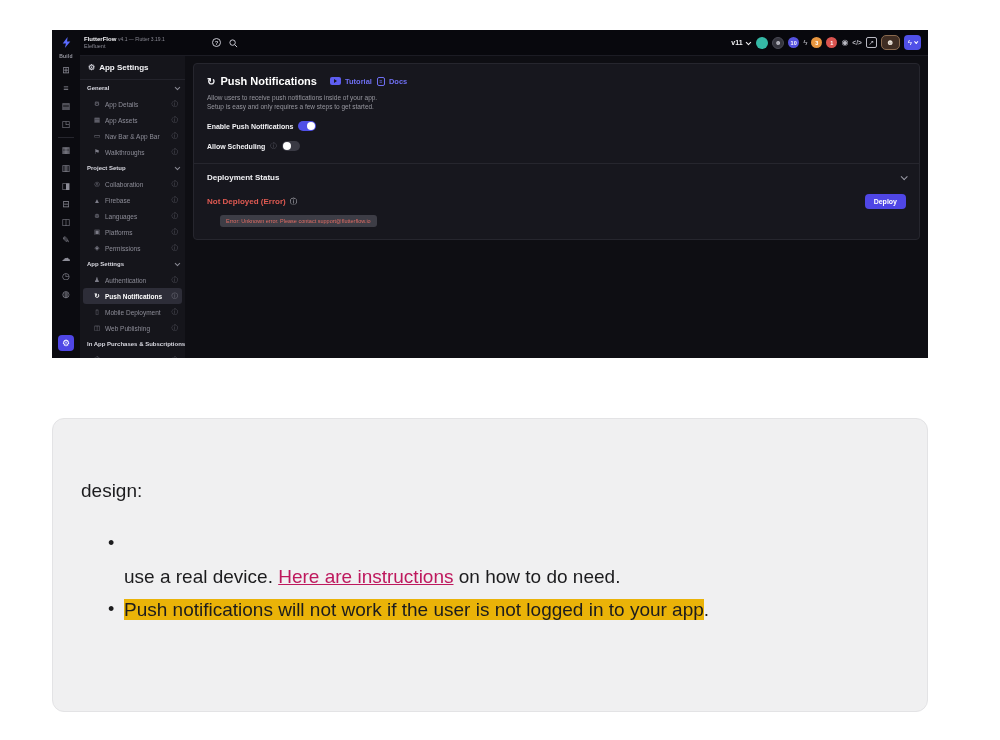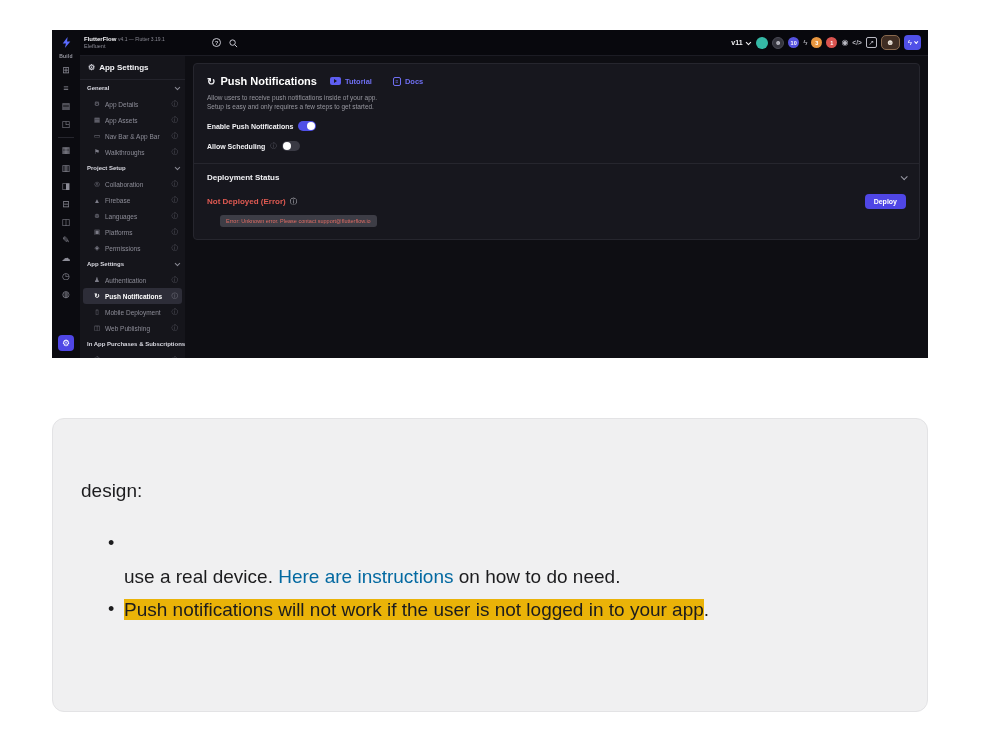--- a/index.html
+++ b/index.html
@@ -59,21 +59,21 @@
   .si-info { margin-left:auto; font-size:6.5px; color:#5e5e69; }
   .sb-item.sel { background:#2d2d38; border-radius:3px; margin:0 3px; padding:0 4px 0 10px; color:#ffffff; font-weight:700; }
   .sb-item.sel .si-ic { color:#fff; }
 
   
   .main { flex:1; background:#0e0e13; padding:7px 8px; min-width:0; }
   .panel { background:#17171e; border:1px solid #26262e; border-radius:4px; padding:11px 13px 12px; }
   .p-head { display:flex; align-items:center; gap:5px; }
   .p-ic { color:#f2f2f5; font-size:10px; font-weight:700; }
   .p-title { color:#ffffff; font-size:11px; font-weight:700; margin-right:8px; }
-  .p-btn { display:flex; align-items:center; gap:4px; color:#6f6ff2; font-size:7.5px; font-weight:700; margin-right:16px; }
+  .p-btn { display:flex; align-items:center; gap:4px; color:#6f6ff2; font-size:7.5px; font-weight:700; margin-right:0; }
   .yt-ic { width:11px; height:8px; background:#5d5df0; border-radius:2px; display:inline-flex; align-items:center; justify-content:center; }
   .yt-ic::after { content:""; border-left:3px solid #17171e; border-top:2px solid transparent; border-bottom:2px solid transparent; }
   .doc-ic { width:8px; height:9px; border:1px solid #6f6ff2; border-radius:2px; color:#6f6ff2; font-size:5px; line-height:7px; text-align:center; }
   .p-desc { margin-top:6px; color:#97979f; font-size:6.5px; line-height:9px; }
   .t-row { display:flex; align-items:center; gap:5px; margin-top:10px; }
   .t-label { color:#f2f2f5; font-size:7px; font-weight:700; }
   .toggle { width:18px; height:10px; border-radius:5px; position:relative; display:inline-block; }
   .toggle .knob { position:absolute; top:1px; width:8px; height:8px; border-radius:50%; background:#fff; }
   .toggle.on { background:#5050e8; } .toggle.on .knob { right:1px; }
   .toggle.off { background:#3a3a44; } .toggle.off .knob { left:1px; }
@@ -84,21 +84,21 @@
   .err-txt { color:#e05a52; font-size:8px; font-weight:700; }
   .err-info { color:#d5d5dc; font-size:7.5px; }
   .deploy-btn { margin-left:auto; background:#4f46e5; color:#fff; border:none; border-radius:4px; font-size:7px; font-weight:700; padding:4px 9px; font-family:"Liberation Sans", sans-serif; }
   .tooltip { display:inline-block; margin:4px 0 0 13px; background:#3d3d46; border-radius:3px; padding:3px 6px; color:#e06c64; font-size:5.5px; }
 
   
   .card { position:absolute; left:52px; top:418px; width:876px; height:294px; background:#f0f0f1; border:1px solid #e3e3e5; border-radius:12px; padding:22px 40px 0 28px; color:#1c1c1e; font-size:19px; line-height:33px; }
   .card ul { list-style:none; margin:20px 0 0; padding-left:43px; }
   .card li { position:relative; line-height:33px; }
   .card li::before { content:"•"; position:absolute; left:-16px; font-size:18px; }
-  .lnk { color:#0369a1; cursor:pointer; }
+  .lnk { color:#be185d; text-decoration:underline; cursor:pointer; }
   .hl { background:#eab308; }
 </style>
 </head>
 <body>
 
 <div class="page">
 
   <div class="shot">
 
     <div class="rail">

